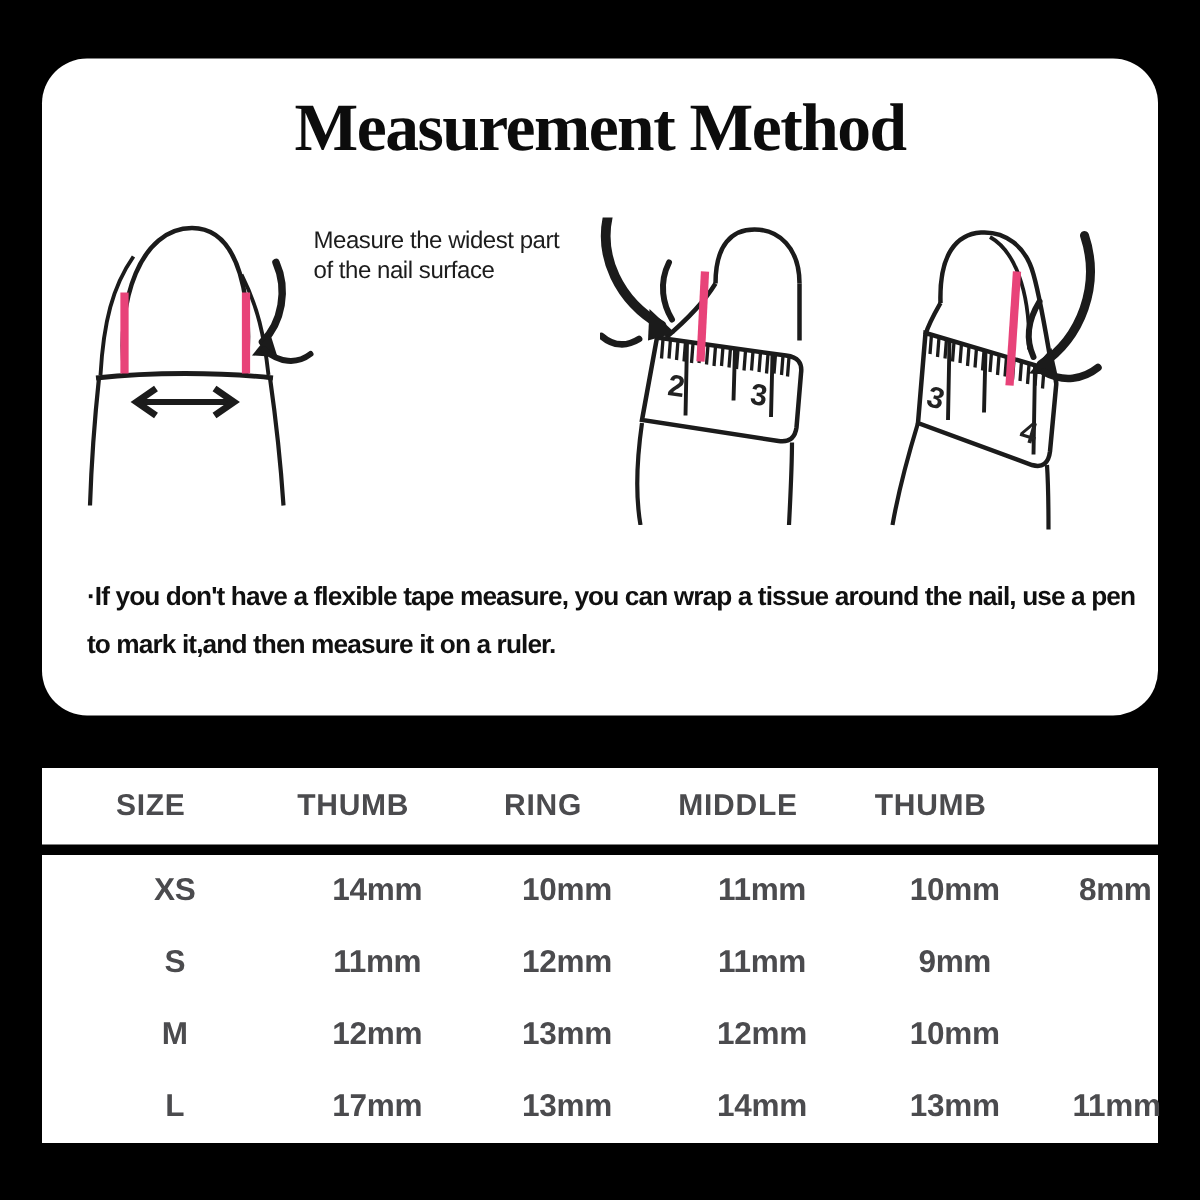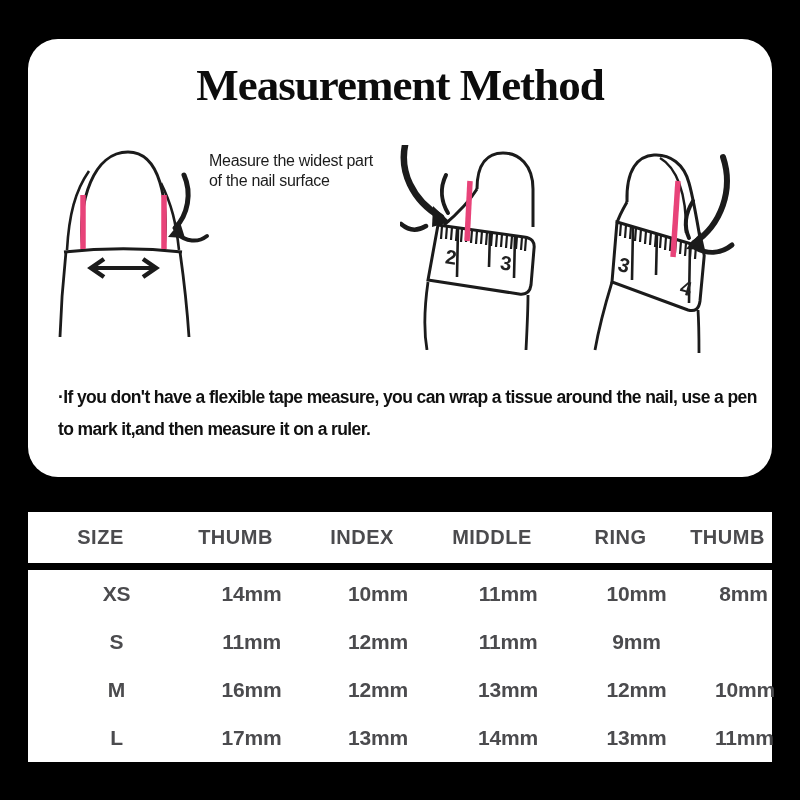--- a/index.html
+++ b/index.html
@@ -115,23 +115,22 @@
 
   <div class="notes">
     <p>·If you don't have a flexible tape measure, you can wrap a tissue around the nail, use a pen to mark it,and then measure it on a ruler.</p>
   </div>
 </div>
 
 <div class="panel size-table">
   <div class="trow thead">
     <div class="th">SIZE</div>
     <div class="th">THUMB</div>
-    <div class="th">INDEX</div>
+    <div class="th">RING</div>
     <div class="th">MIDDLE</div>
-    <div class="th">RING</div>
     <div class="th">THUMB</div>
   </div>
   <div class="tdivider"></div>
 
   <div class="trow tbody-row">
     <div class="td">XS</div>
     <div class="td">14mm</div>
     <div class="td">10mm</div>
     <div class="td">11mm</div>
     <div class="td">10mm</div>
@@ -139,21 +138,20 @@
   </div>
   <div class="trow tbody-row">
     <div class="td">S</div>
     <div class="td">11mm</div>
     <div class="td">12mm</div>
     <div class="td">11mm</div>
     <div class="td">9mm</div>
   </div>
   <div class="trow tbody-row">
     <div class="td">M</div>
-    <div class="td">16mm</div>
     <div class="td">12mm</div>
     <div class="td">13mm</div>
     <div class="td">12mm</div>
     <div class="td">10mm</div>
   </div>
   <div class="trow tbody-row">
     <div class="td">L</div>
     <div class="td">17mm</div>
     <div class="td">13mm</div>
     <div class="td">14mm</div>

